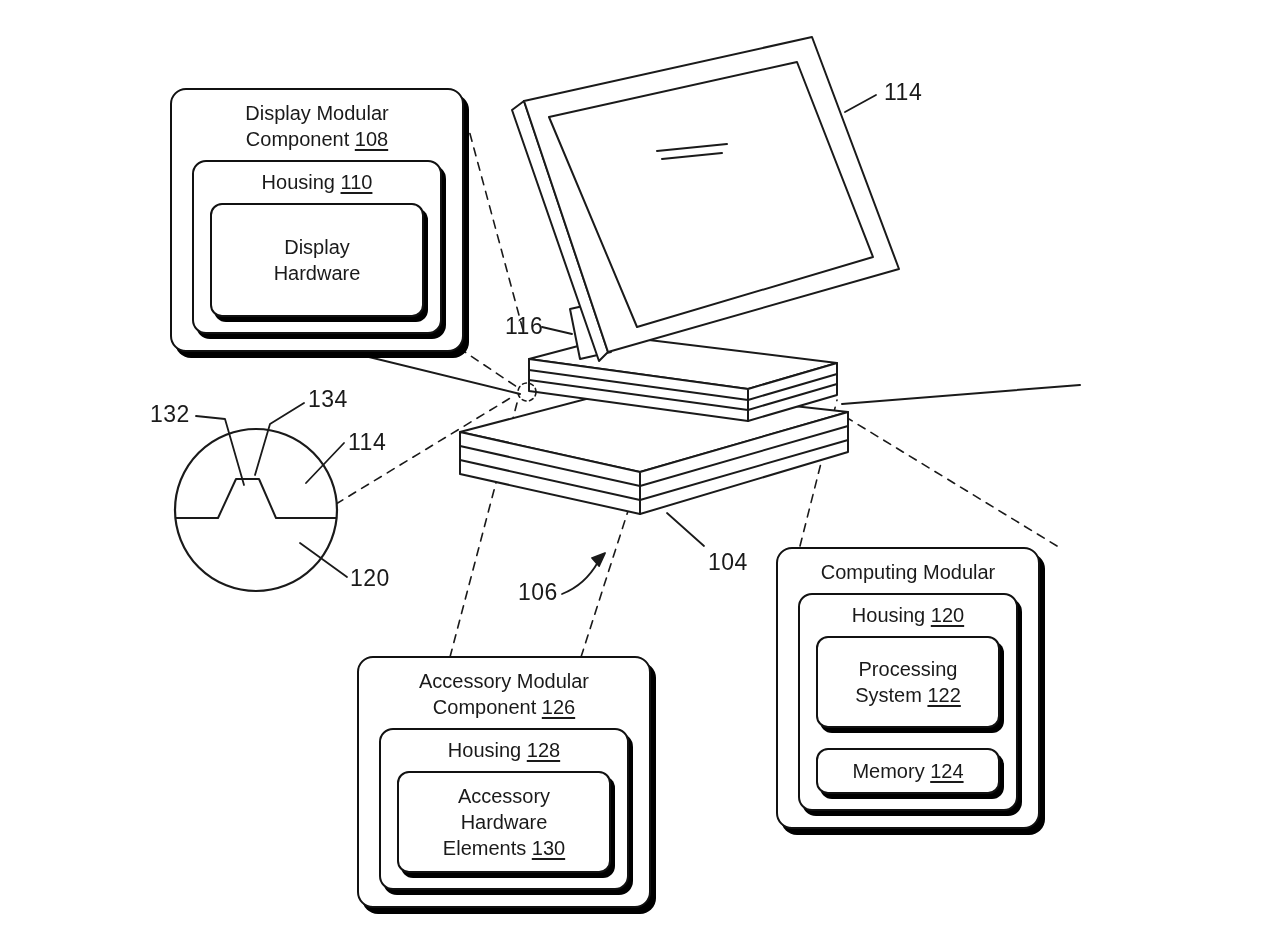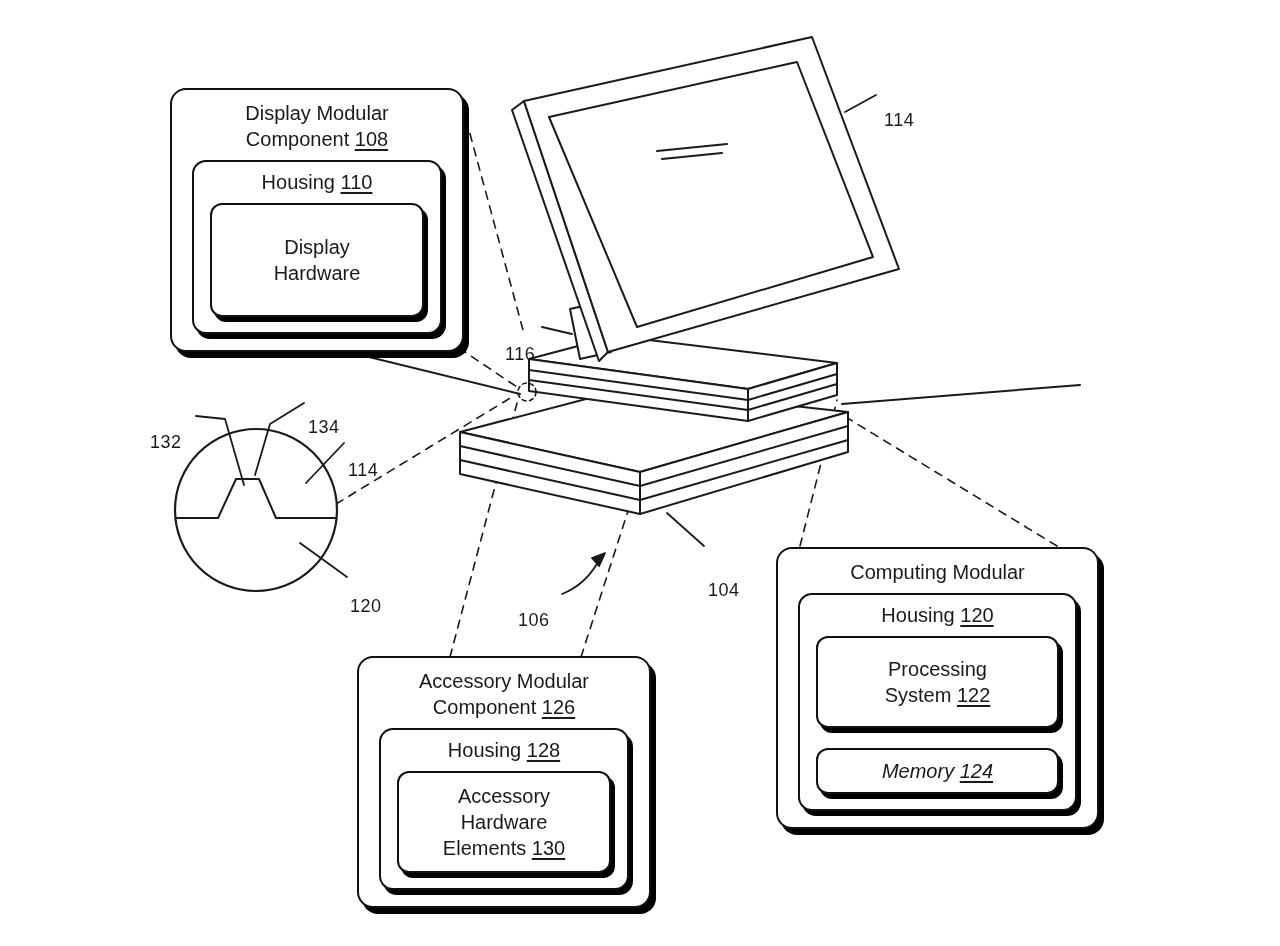--- a/index.html
+++ b/index.html
@@ -26,21 +26,21 @@
   .innerbox {
     flex:1; margin:7px 16px 15px; background:#fff; border:2.5px solid #111;
     border-radius:12px; box-shadow:4px 5px 0 0 #000;
     display:flex; flex-direction:column; justify-content:center; box-sizing:border-box;
     padding:4px 18px;
   }
   .innerbox.fixed { flex:0 0 auto; }
   u { text-decoration-thickness:1.5px; text-underline-offset:3px; }
 
   .ref-label {
-    position:absolute; font-size:18px; line-height:24px; letter-spacing:0.5px;margin-top:28px;
+    position:absolute; font-size:23px; line-height:24px; letter-spacing:0.5px;
   }
 </style>
 </head>
 <body>
 
 <div class="stage">
 
   <svg width="1280" height="946" viewBox="0 0 1280 946">
     <g stroke="#1a1a1a" stroke-width="2" fill="none" stroke-linecap="round" stroke-linejoin="round">
 
@@ -145,29 +145,29 @@
     <div class="housing">
       <div class="h-title"><span>Housing</span> <u>128</u></div>
       <div class="innerbox">
         <div>Accessory</div>
         <div>Hardware</div>
         <div><span>Elements</span> <u>130</u></div>
       </div>
     </div>
   </div>
 
-  <div class="callout" style="left:776px; top:547px; width:323px; height:282px;">
+  <div class="callout" style="left:776px; top:547px; width:264px; height:282px;">
     <div class="c-title">
       <div><span>Computing Modular</span></div>
     </div>
     <div class="housing">
       <div class="h-title"><span>Housing</span> <u>120</u></div>
       <div class="innerbox" style="margin-bottom:4px;">
         <div>Processing</div>
         <div><span>System</span> <u>122</u></div>
       </div>
-      <div class="innerbox fixed" style="margin-top:16px; padding:8px 16px;font-style:italic;">
+      <div class="innerbox fixed" style="margin-top:16px; padding:8px 16px;">
         <div><span>Memory</span> <u>124</u></div>
       </div>
     </div>
   </div>
 
 </div>
 
 </body></html>

